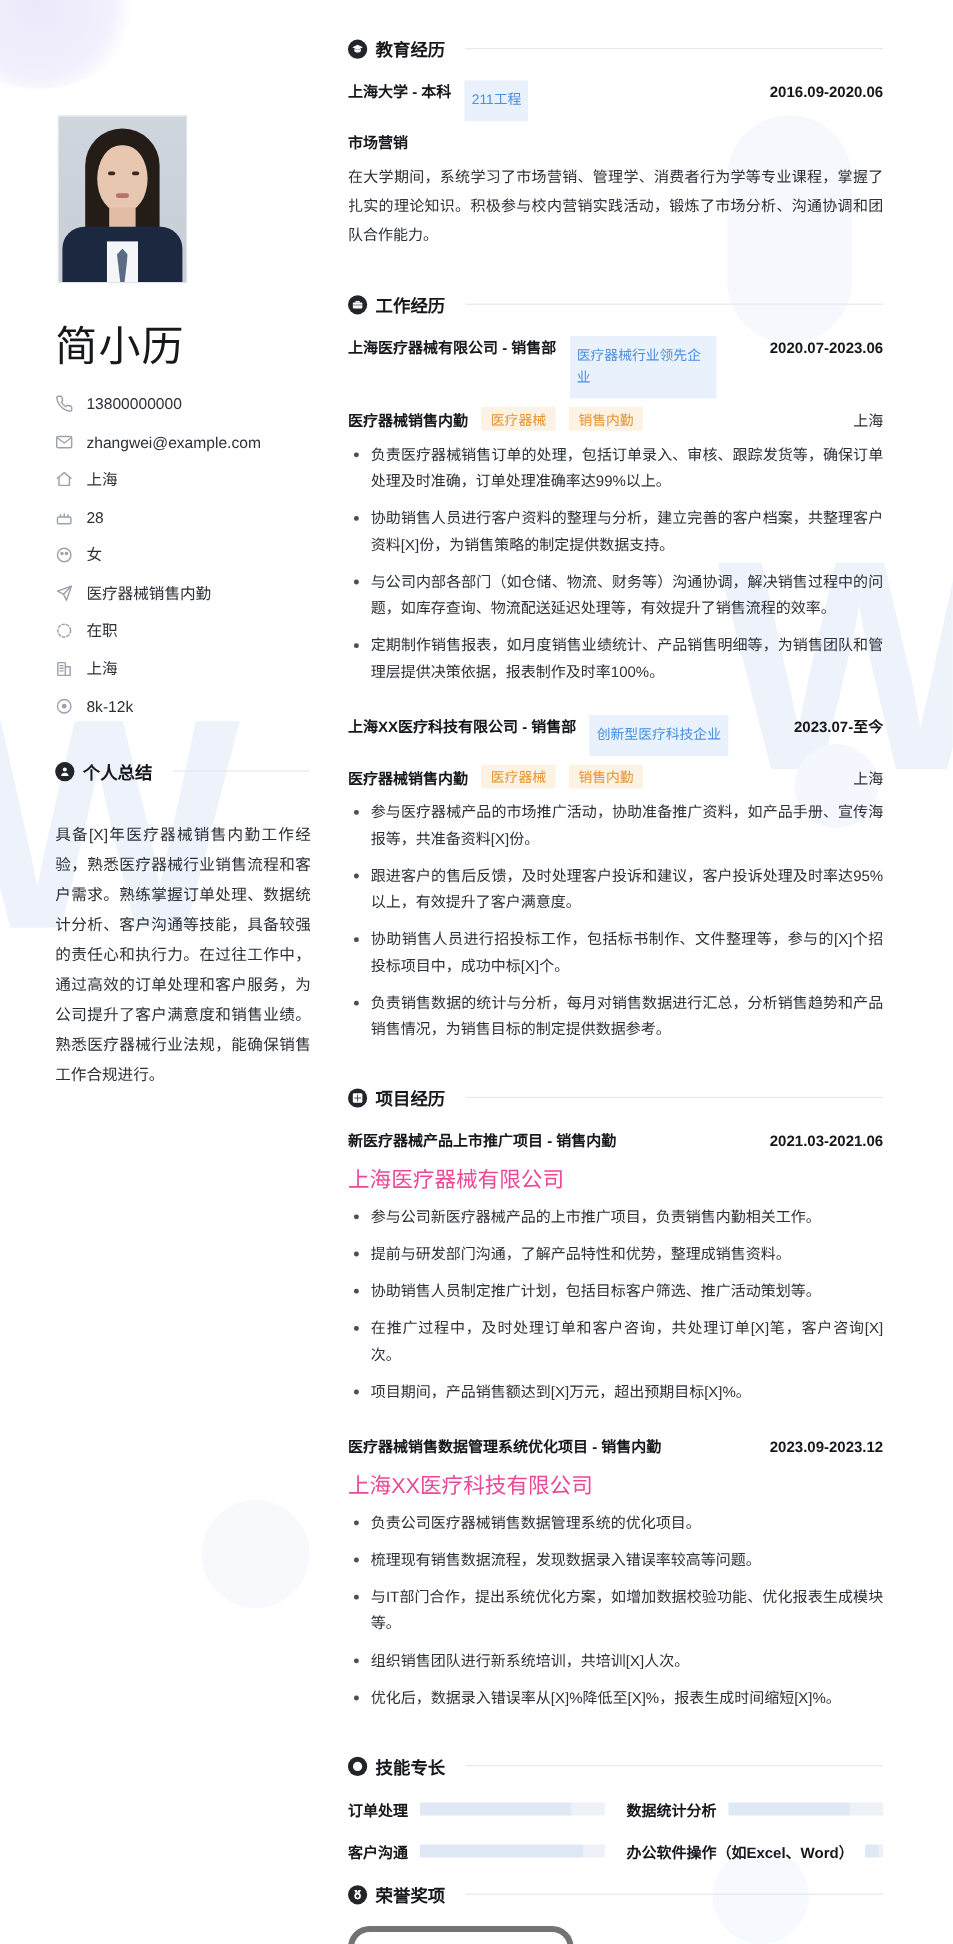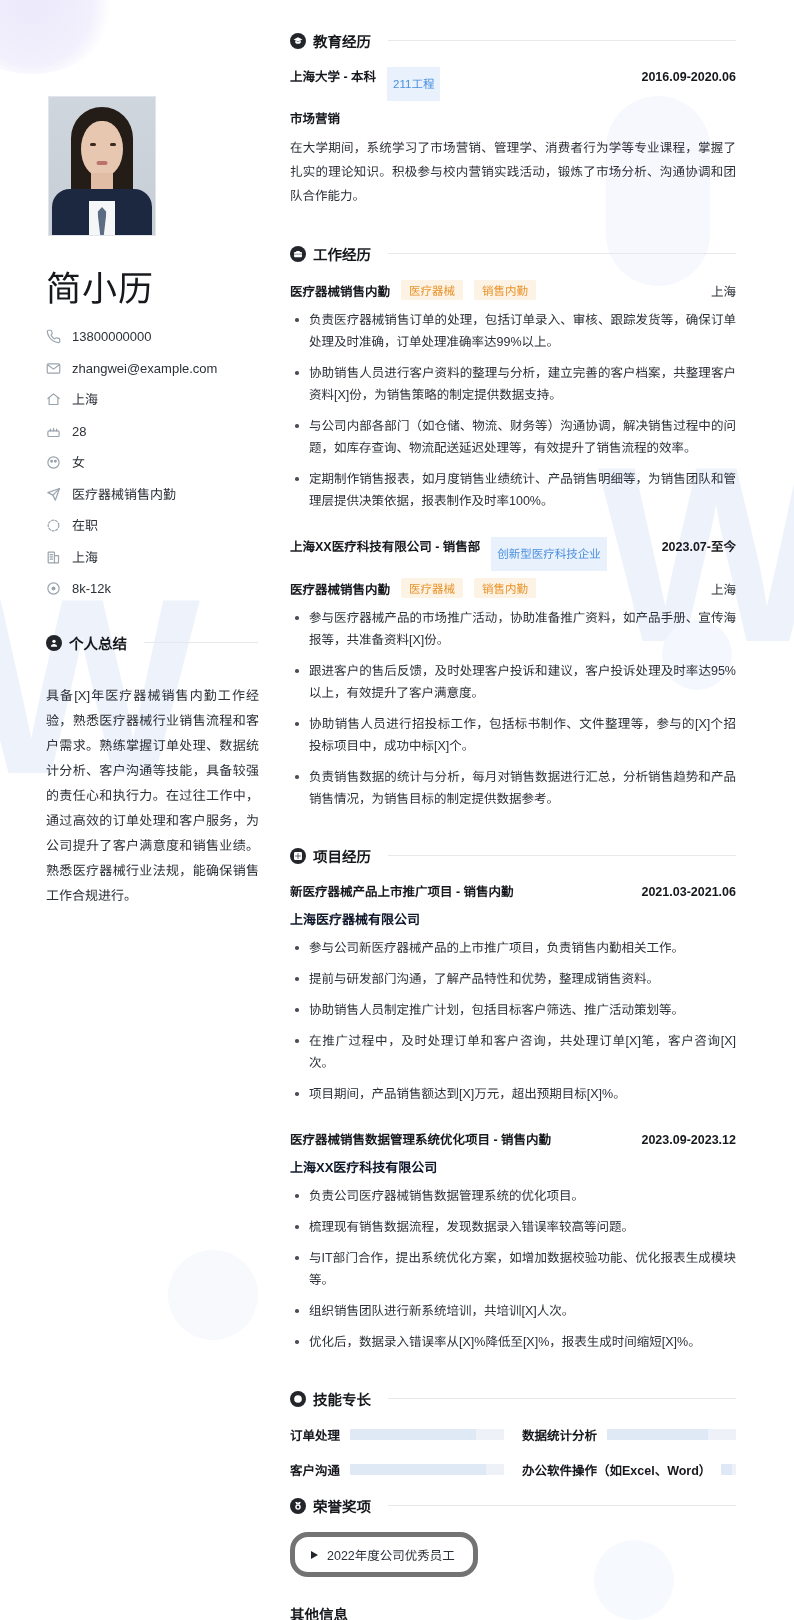--- a/index.html
+++ b/index.html
@@ -130,21 +130,21 @@
     display: flex; align-items: center; justify-content: space-between;
     gap: 10px; margin-bottom: 9px;
   }
   .role-left { display: flex; align-items: center; gap: 11px; flex-wrap: wrap; }
   .role { font-size: 12.5px; font-weight: 700; color: #16181c; }
   .tag-orange {
     font-size: 11.5px; color: #e8932a; background: #fdf3e4;
     padding: 2px 8px; border-radius: 2px; white-space: nowrap;
   }
   .city { font-size: 12.5px; color: #2c3138; white-space: nowrap; }
-  .sub-org { font-size: 13px; font-weight: 700; color: #0f172a; margin-bottom: 9px; }
+  .sub-org { font-size: 18px; font-weight: 400; color: #ec4899; margin-bottom: 9px; }
 
   ul.bullets { list-style: none; margin: 0; padding: 0; }
   ul.bullets li {
     position: relative; padding-left: 19px; margin-bottom: 9px;
     font-size: 12.5px; line-height: 22px; color: #2c3138; text-align: justify;
   }
   ul.bullets li::before {
     content: ""; position: absolute; left: 5px; top: 9px;
     width: 3.5px; height: 3.5px; border-radius: 50%; background: #4a4f56;
   }
@@ -348,20 +348,27 @@
               <path d="M9 4.5h6a1.5 1.5 0 0 1 1.5 1.5v1.2h-9V6A1.5 1.5 0 0 1 9 4.5Z"></path>
               <rect x="2.5" y="7.2" width="19" height="12.3" rx="2"></rect>
               <path d="M2.5 12.4h19" stroke="#22262b" stroke-width="1.2"></path>
             </svg>
         </span>
         <span class="sec-title">工作经历</span>
         <span class="sec-rule"></span>
       </div>
 
       <div class="entry">
+        <div class="entry-top">
+          <div class="entry-left">
+            <span class="org">上海医疗器械有限公司 - 销售部</span>
+            <span class="badge-blue">医疗器械行业领先企业</span>
+          </div>
+          <span class="date">2020.07-2023.06</span>
+        </div>
         <div class="entry-role">
           <div class="role-left">
             <span class="role">医疗器械销售内勤</span>
             <span class="tag-orange">医疗器械</span>
             <span class="tag-orange">销售内勤</span>
           </div>
           <span class="city">上海</span>
         </div>
         <ul class="bullets">
           <li>负责医疗器械销售订单的处理，包括订单录入、审核、跟踪发货等，确保订单处理及时准确，订单处理准确率达99%以上。</li>

